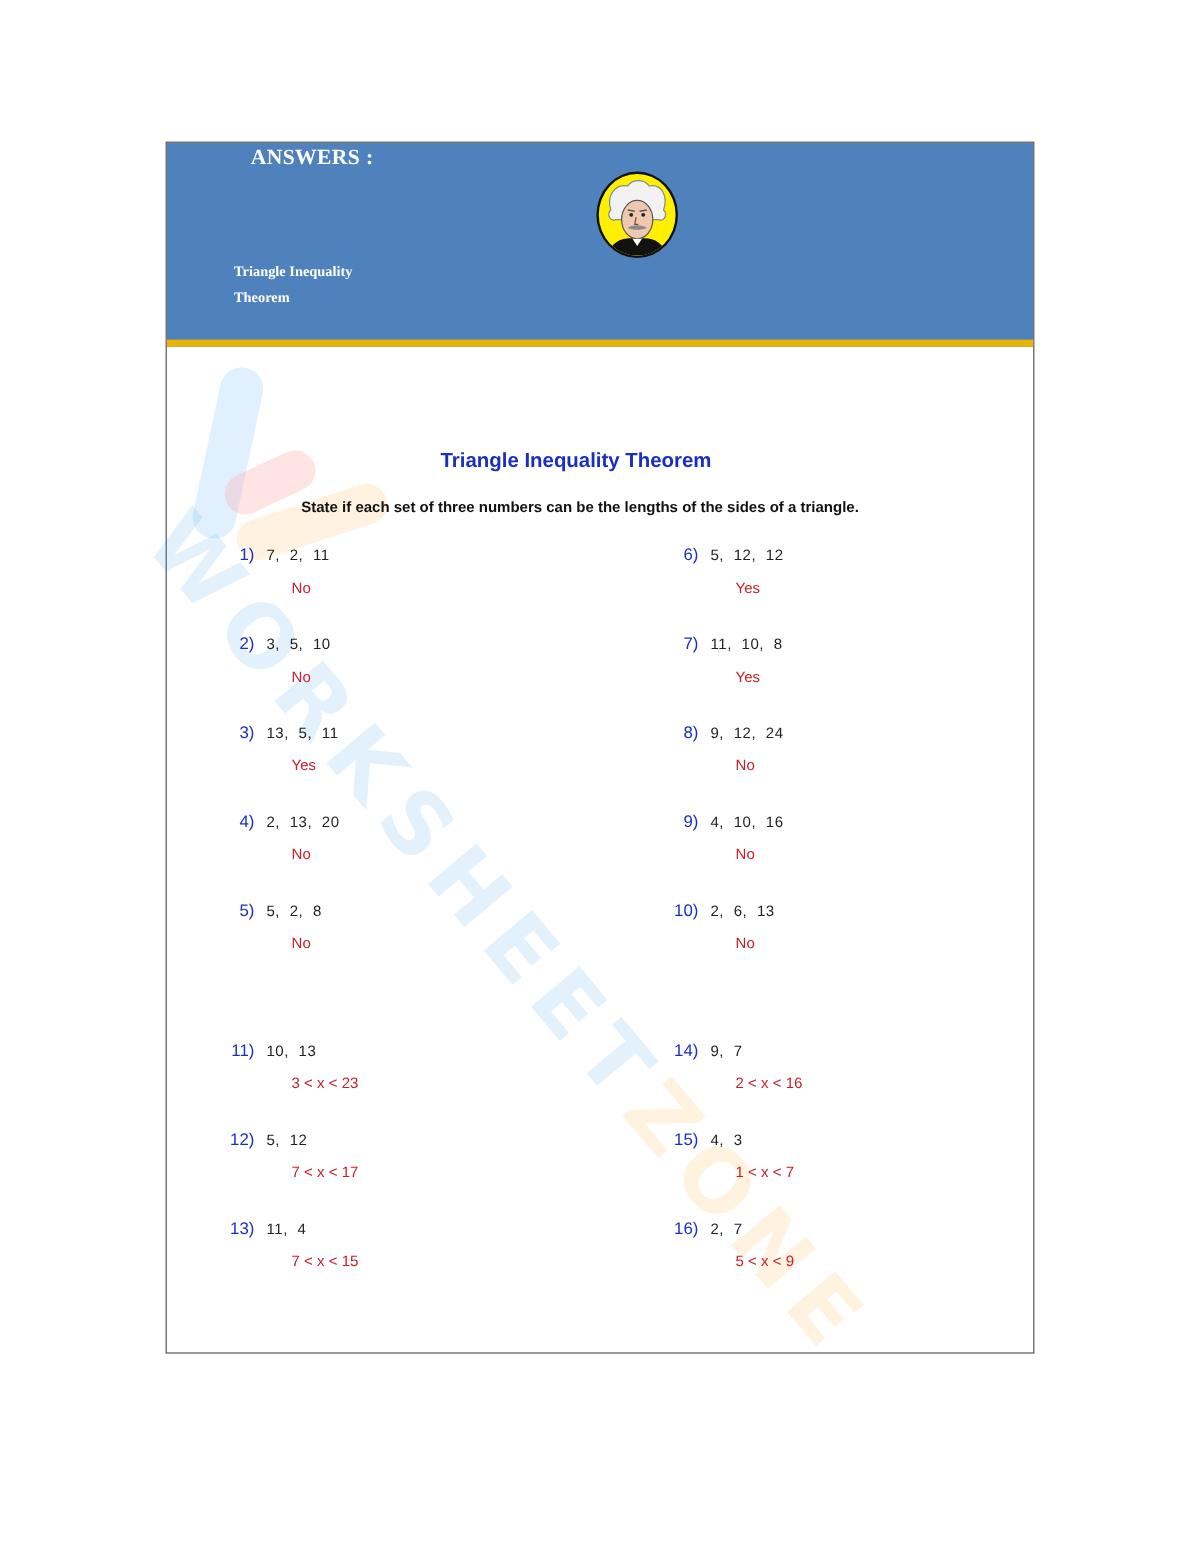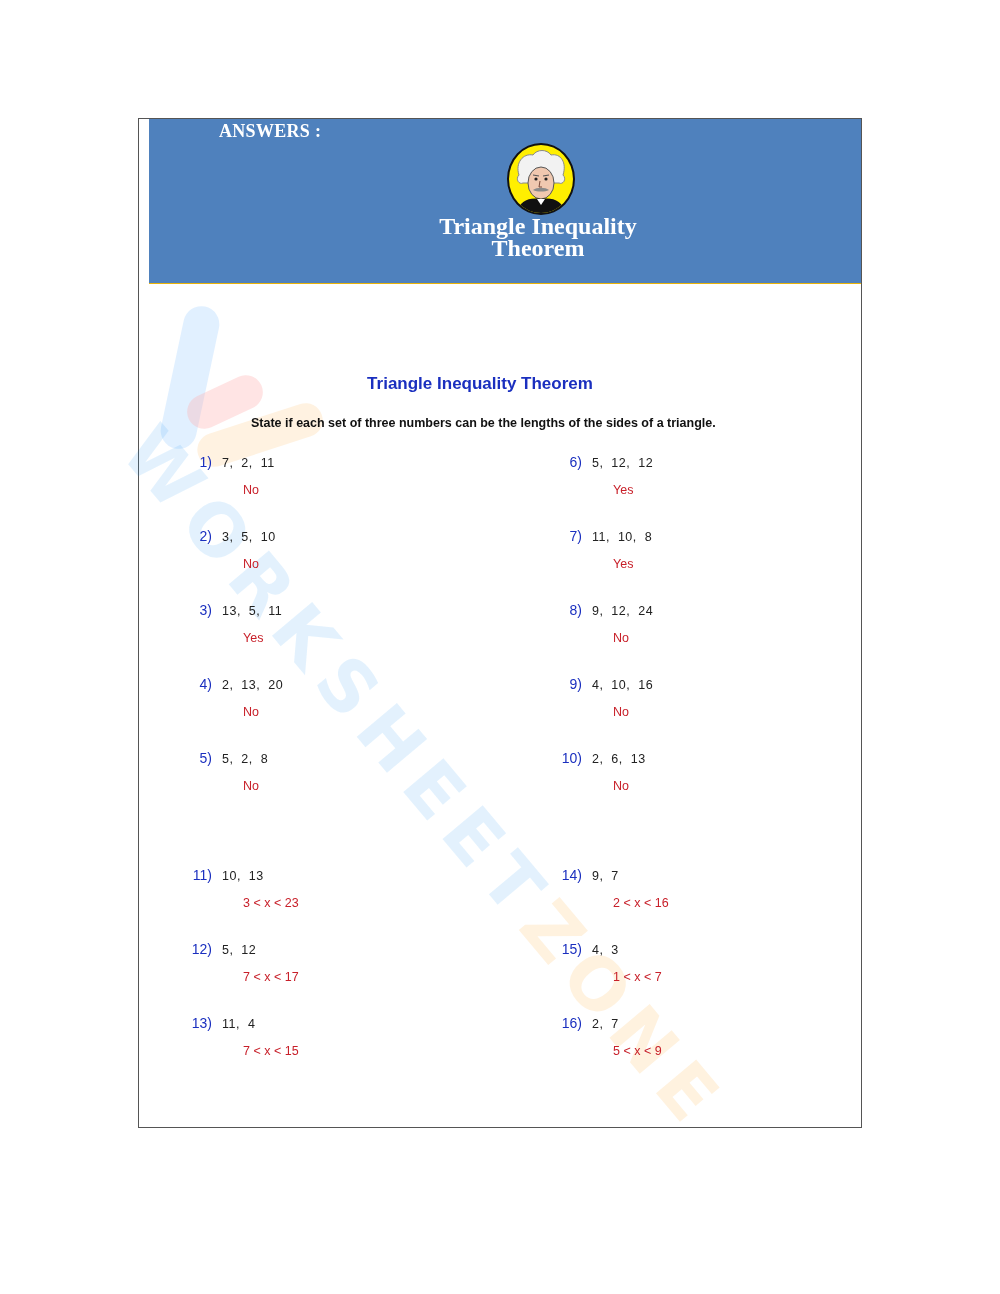--- a/index.html
+++ b/index.html
@@ -1,22 +1,22 @@
 <!DOCTYPE html>
 <html><head>
   <meta charset="utf-8">
   <style>
     html, body { margin: 0; padding: 0; background: #ffffff; }
     body { width: 1000px; height: 1294px; position: relative; overflow: hidden; font-family: "Liberation Sans", sans-serif; }
 
     .sheet { position: absolute; left: 138px; top: 118px; width: 724px; height: 1010px; border: 1px solid #555; box-sizing: border-box; background: #fff; overflow: hidden; }
-    .banner { position: absolute; left: 10px; top: 0; width: 100%; height: 164px; background: #4f81bd; border-bottom: 1px solid #eab308; }
+    .banner { position: absolute; left: 0; top: 0; width: 100%; height: 164px; background: #4f81bd; border-bottom: 6px solid #eab308; padding-left: 32px; }
     .answers { position: absolute; left: 70px; top: 2px; color: #fff; font-family: "Liberation Serif", serif; font-weight: bold; font-size: 18px; letter-spacing: 0.3px; }
     .avatar { position: absolute; left: 358px; top: 24px; width: 68px; height: 72px; border-radius: 50%; background: #ffef00; border: 2px solid #111; box-sizing: border-box; overflow: hidden; }
-    .banner-title { position: absolute; left: 0; right: 0; top: 96px; padding-left: 56px; text-align: center; color: #fff; font-family: "Liberation Serif", serif; font-weight: bold; font-size: 24px; line-height: 22px; }
+    .banner-title { position: absolute; left: 0; right: 0; top: 96px; padding-left: 56px; text-align: left; color: #fff; font-family: "Liberation Serif", serif; font-weight: bold; font-size: 12px; line-height: 22px; }
 
     .watermark { position: absolute; pointer-events: none; }
     .wm-bar { position: absolute; border-radius: 30px; opacity: 0.35; }
     .wm-text { position: absolute; left: 170px; top: 410px; transform: rotate(50deg); transform-origin: left top; font-family: "DejaVu Sans", sans-serif; font-weight: bold; font-size: 72px; letter-spacing: 12px; white-space: nowrap; opacity: 0.12; }
     .wm-text .w1 { color: #2196f3; }
     .wm-text .w2 { color: #ff9800; }
 
     .content { position: absolute; left: 0; top: 0; width: 948px; height: 1294px; }
     .ws-title { position: absolute; left: 0; width: 1000px; top: 374px; text-align: center; padding-left: 0; color: #1a2fbf; font-weight: bold; font-size: 17px; }
     .ws-title span { position: relative; left: -20px; }

